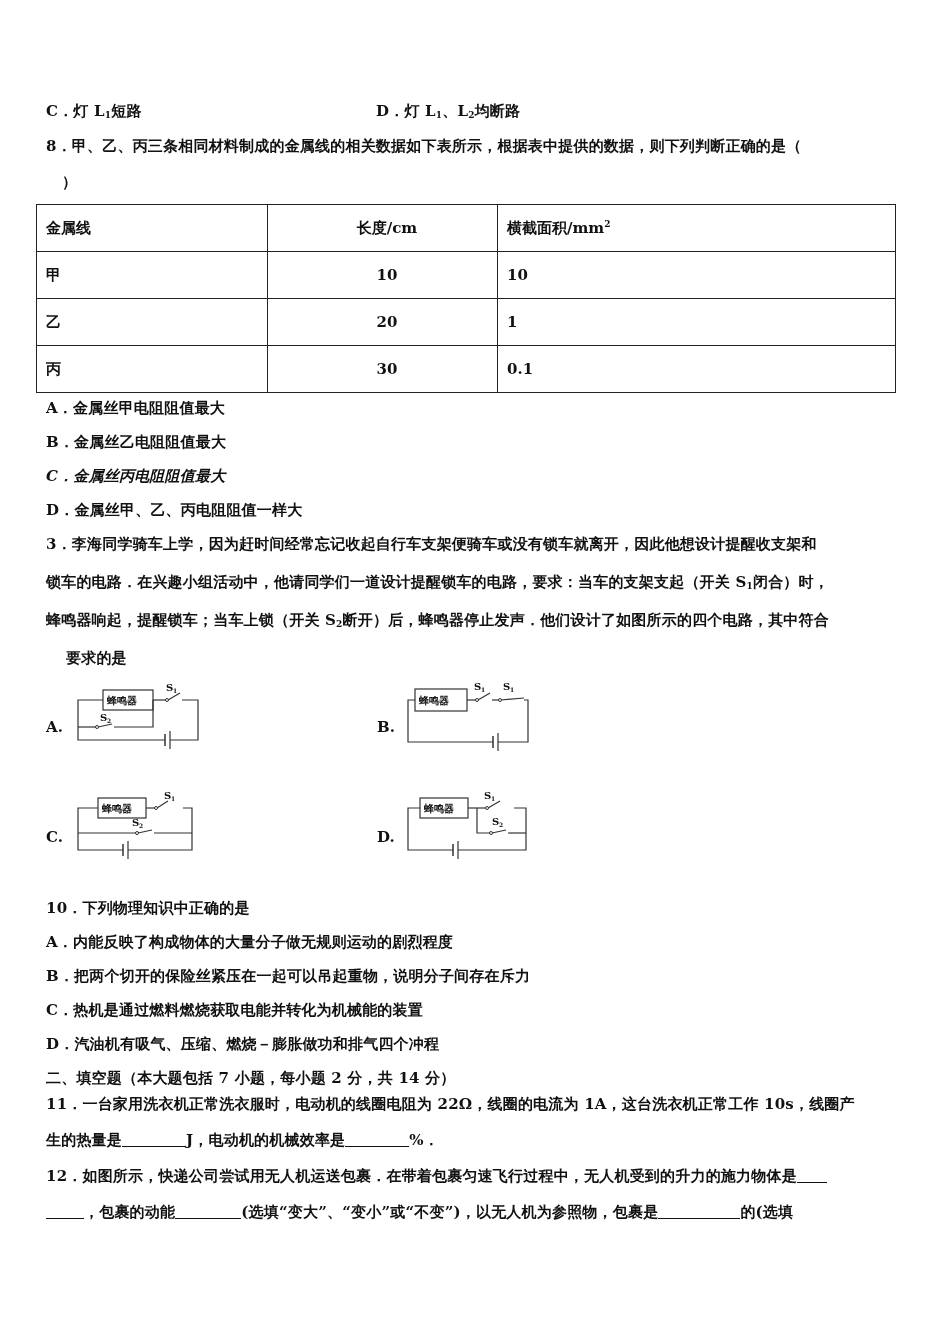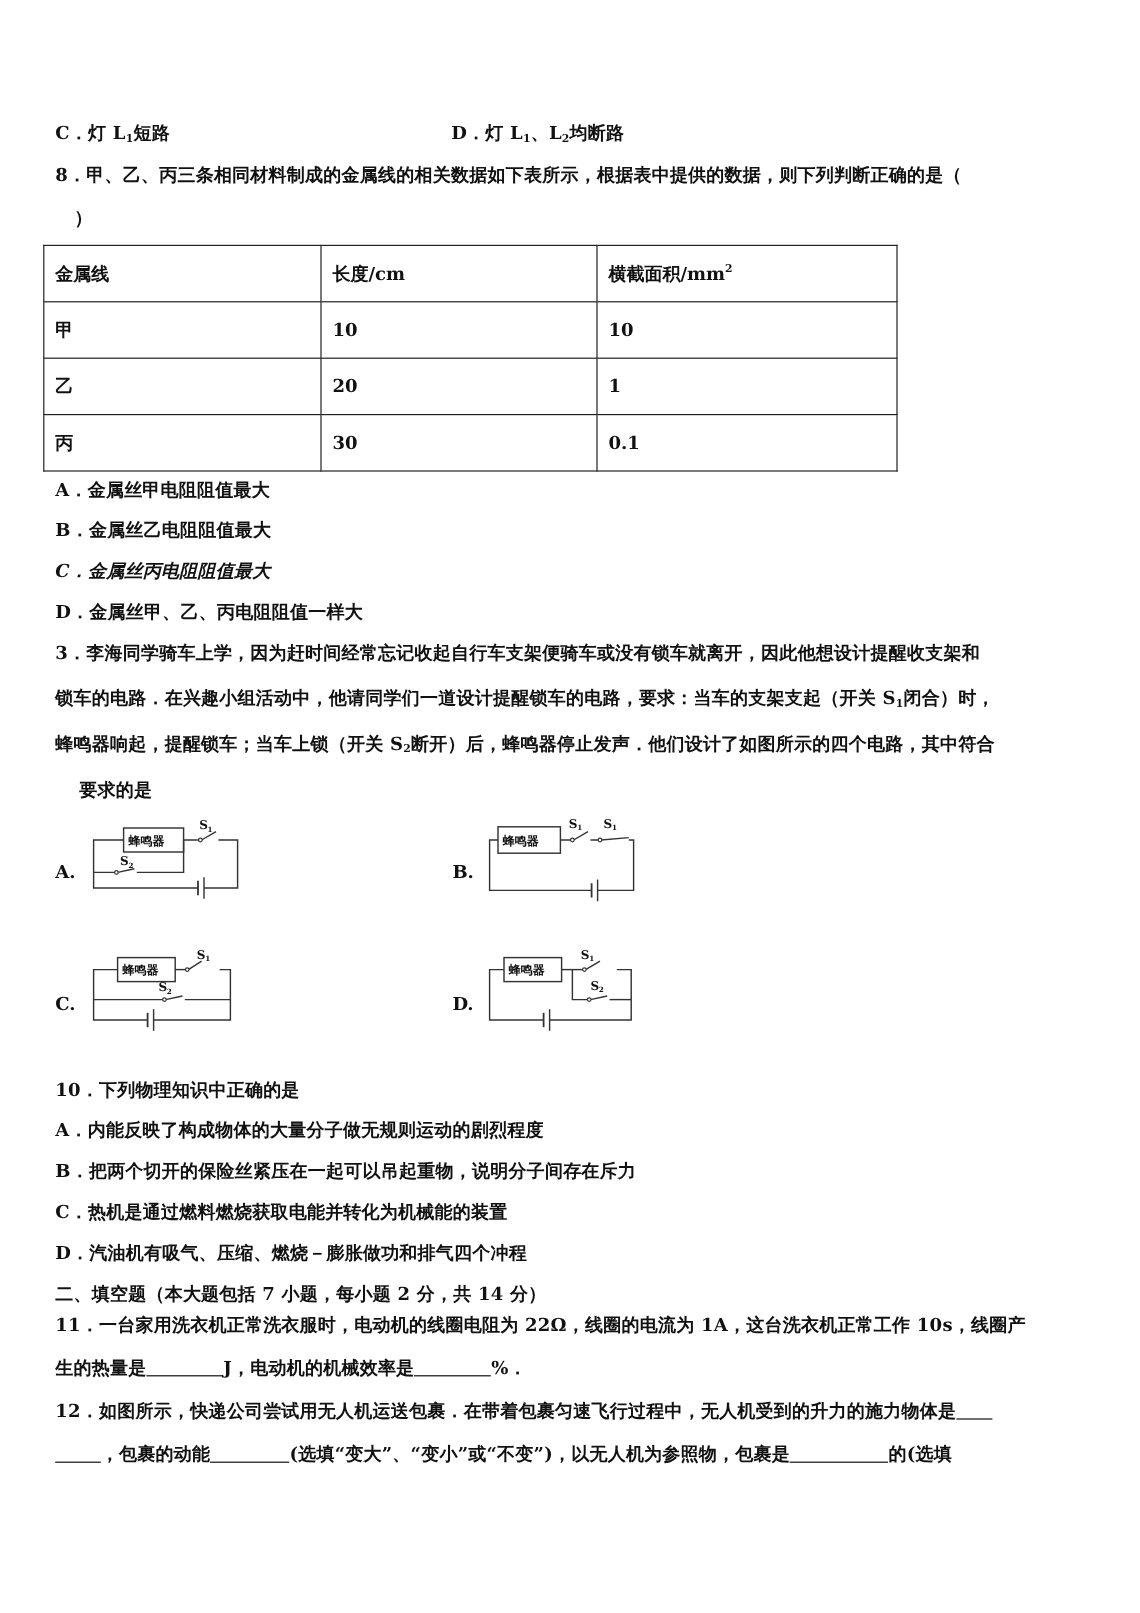--- a/index.html
+++ b/index.html
@@ -5,29 +5,29 @@
   html, body { margin: 0; padding: 0; background: #ffffff; }
   body {
     width: 950px; height: 1344px; position: relative; overflow: hidden;
     font-family: "DejaVu Serif", "Liberation Serif", serif;
     color: #111; font-size: 15px; font-weight: bold;
   }
   .line { position: absolute; left: 46px; white-space: nowrap; letter-spacing: 0.2px; }
   sub { font-size: 9px; vertical-align: -2px; }
   sup { font-size: 9px; vertical-align: 6px; }
   table.data {
-    position: absolute; left: 36px; top: 204px; width: 712px;
+    position: absolute; left: 36px; top: 204px; width: 860px;
     border-collapse: collapse; font-size: 15px;
   }
   table.data td {
     border: 1.5px solid #222; height: 46px; padding: 0 0 0 9px; vertical-align: middle;
     text-align: left;
   }
   table.data td.c1 { width: 221px; }
-  table.data td.c2 { width: 220px; }
+  table.data td.c2 { width: 220px; text-align: center; }
   .circuit { position: absolute; }
   .circuit-label { position: absolute; font-size: 15px; }
   .blank { display: inline-block; border-bottom: 1px solid #111; height: 14px; vertical-align: -2px; }
 </style>
 </head>
 <body>
 
 <div class="line" style="top:102px;">
   <span>C．灯 L</span><sub>1</sub><span>短路</span>
 </div>

